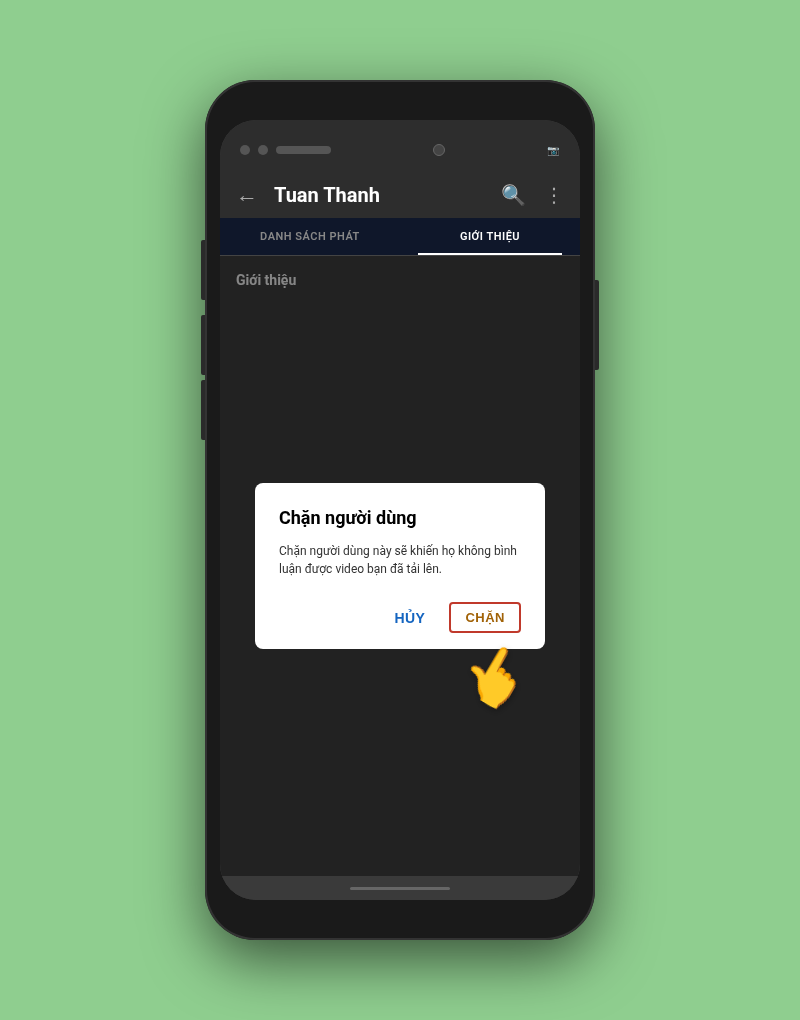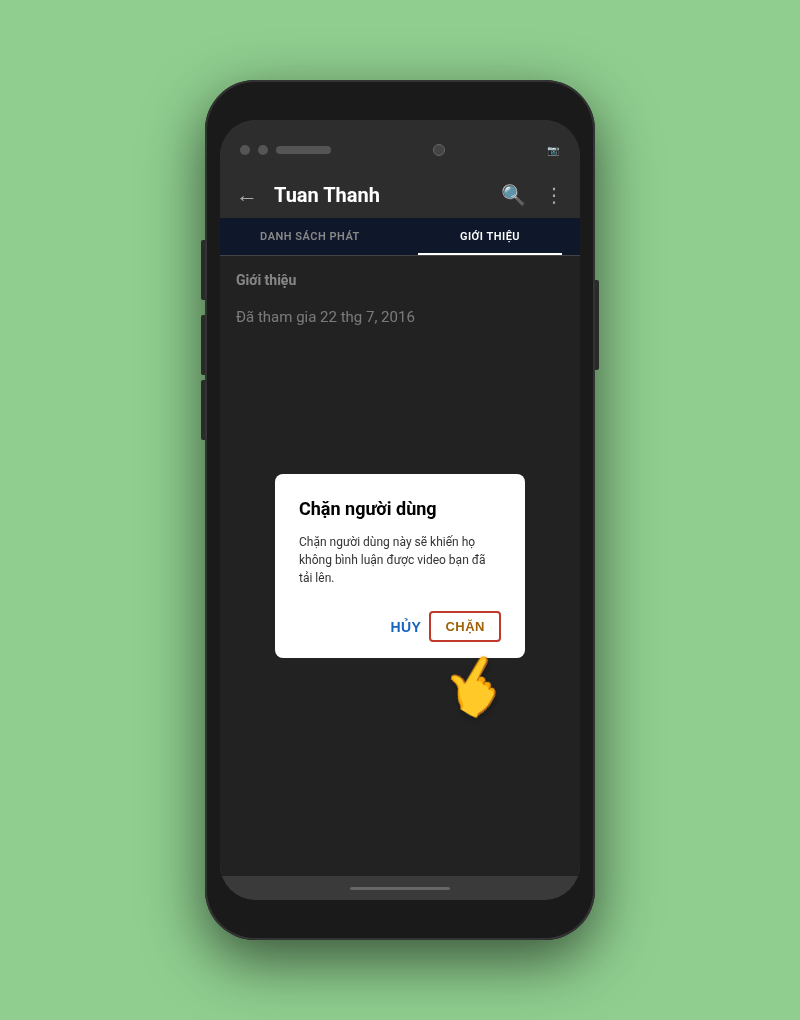--- a/index.html
+++ b/index.html
@@ -213,41 +213,42 @@
       background: rgba(0,0,0,0.4);
       display: flex;
       align-items: center;
       justify-content: center;
     }
 
     .dialog-box {
       background: #fff;
       border-radius: 8px;
       padding: 24px 24px 16px;
-      width: 250px;
+      width: 290px;
       position: relative;
     }
 
     .dialog-title {
       color: #000;
       font-size: 18px;
       font-weight: 700;
       margin-bottom: 14px;
     }
 
     .dialog-body {
       color: #333;
       font-size: 12px;
       line-height: 1.5;
       margin-bottom: 24px;
     }
 
     .dialog-actions {
       display: flex;
       justify-content: flex-end;
+      gap: 16px;
       align-items: center;
     }
 
     .btn-huy {
       color: #1565c0;
       font-size: 14px;
       font-weight: 700;
       letter-spacing: 0.5px;
       cursor: pointer;
       padding: 6px 8px;
@@ -332,21 +333,20 @@
       <div class="tab-item">
         <span>DANH SÁCH PHÁT</span>
       </div>
       <div class="tab-item active">
         <span>GIỚI THIỆU</span>
       </div>
     </div>
 
     <div class="page-content">
       <div class="section-title">Giới thiệu</div>
-      <div class="join-date">Đã tham gia 22 thg 7, 2016</div>
 
       <div class="dialog-overlay">
         <div class="dialog-wrapper">
           <div class="dialog-box">
             <div class="dialog-title">Chặn người dùng</div>
             <div class="dialog-body">Chặn người dùng này sẽ khiến họ không bình luận được video bạn đã tải lên.</div>
             <div class="dialog-actions">
               <button class="btn-huy">HỦY</button>
               <button class="btn-chan">CHẶN</button>
             </div>

